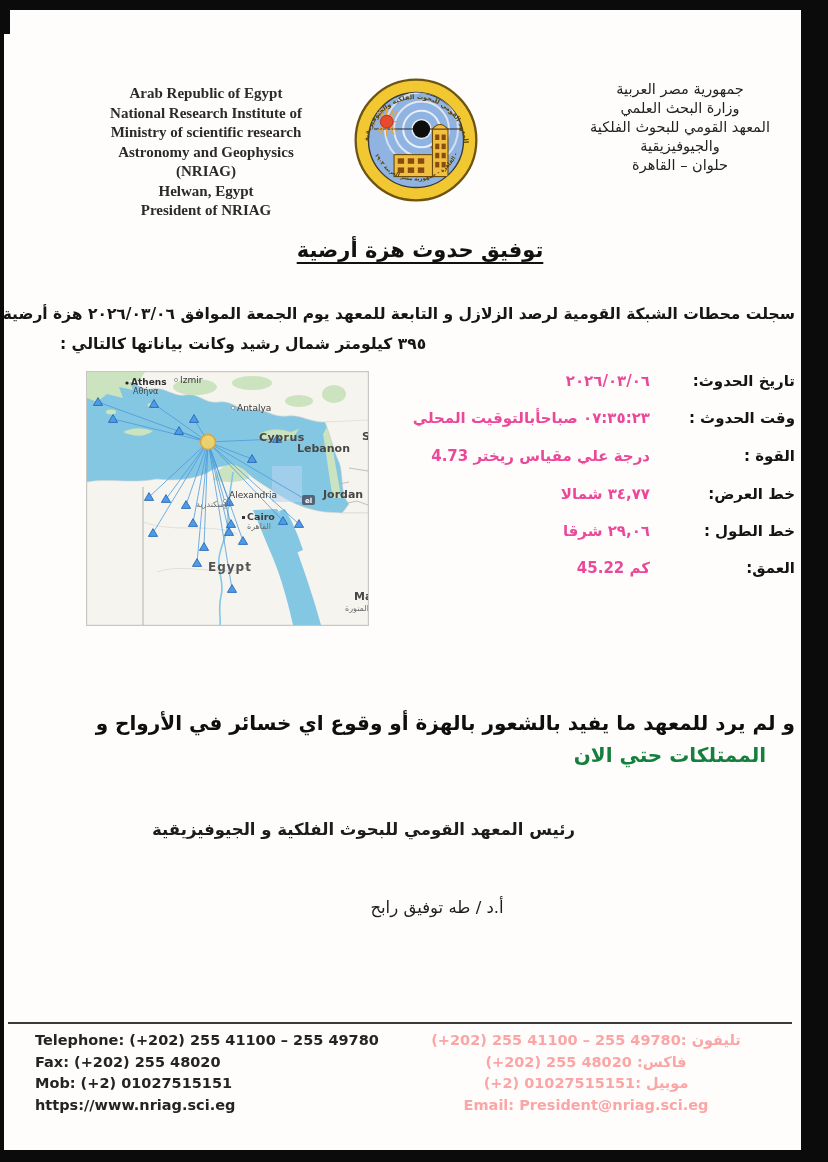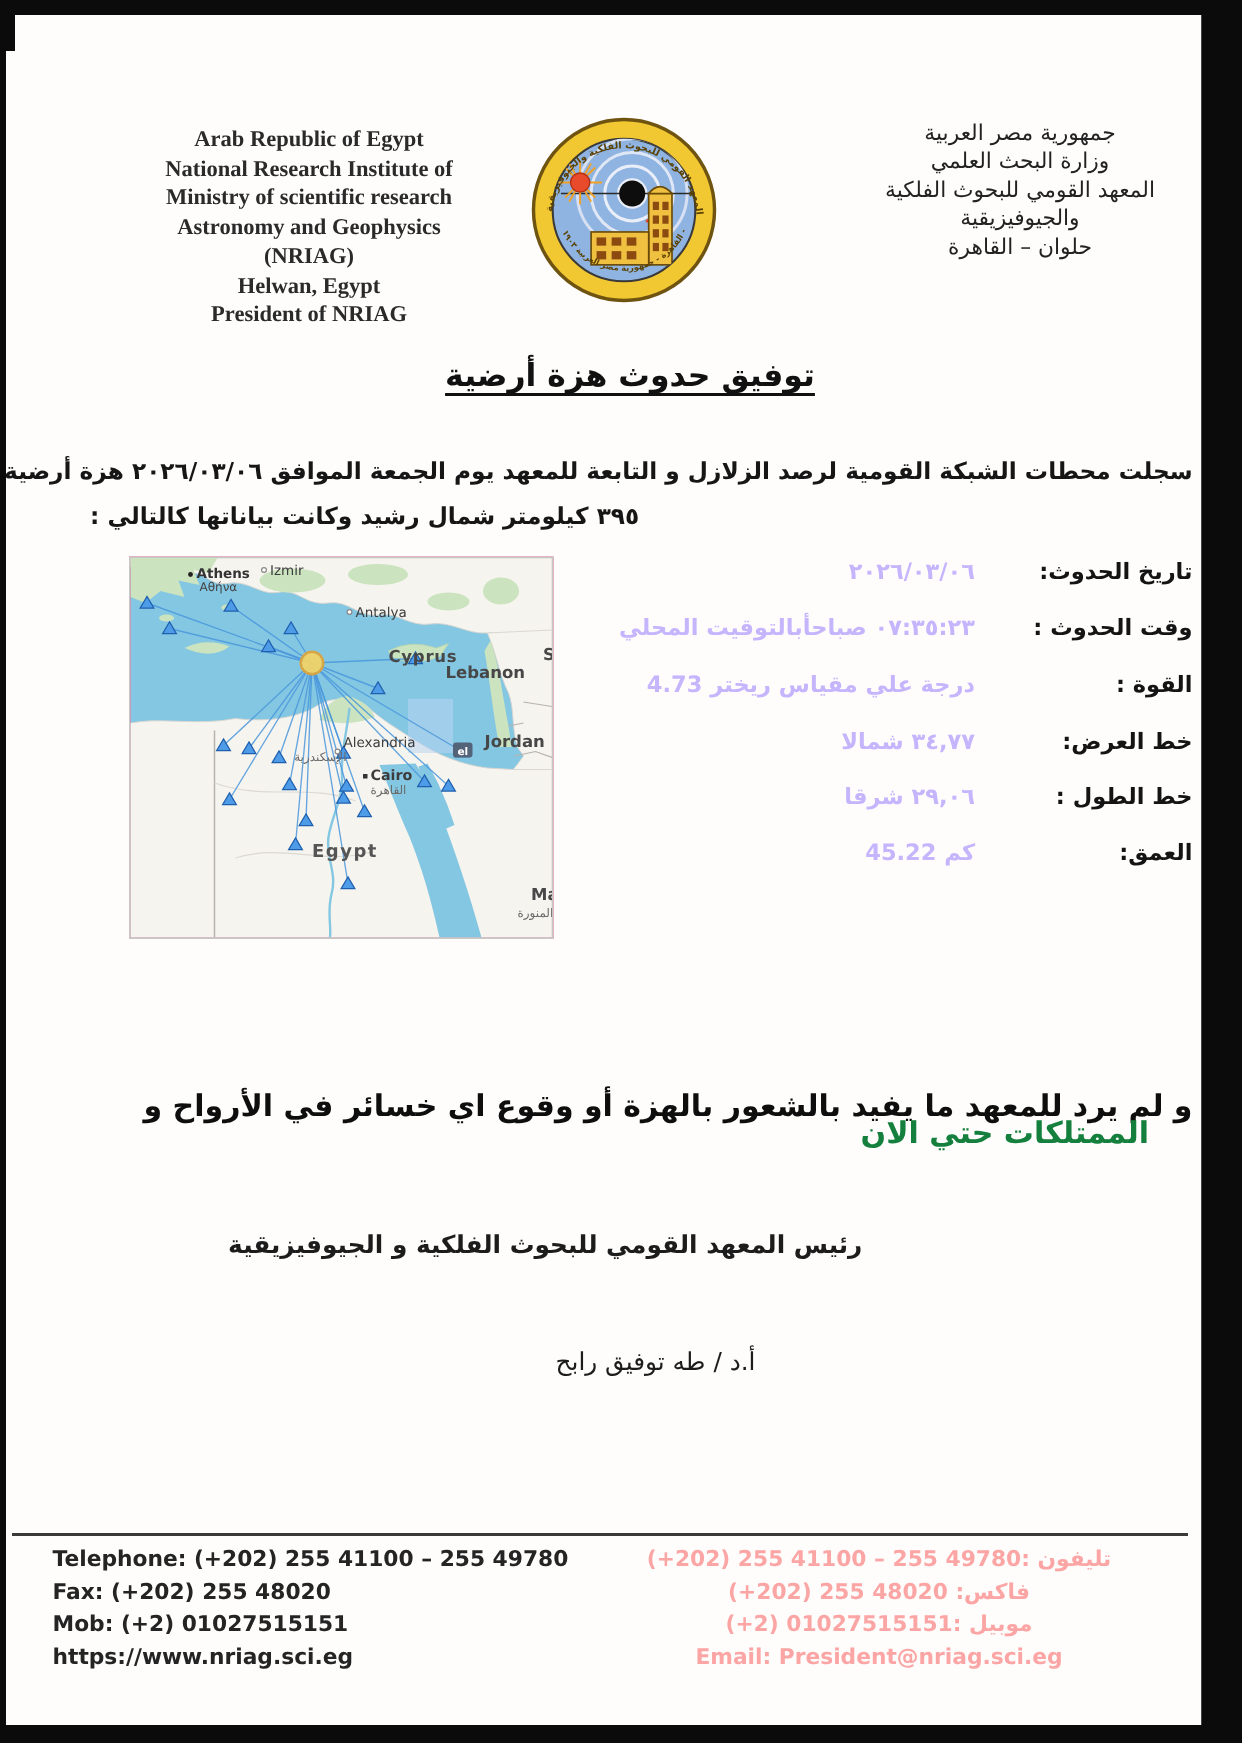--- a/index.html
+++ b/index.html
@@ -24,28 +24,28 @@
   .doc-title span{text-decoration:underline;text-decoration-thickness:2px;text-underline-offset:5px;}
   
   .intro1{left:35px;top:305px;width:760px;direction:rtl;text-align:right;white-space:nowrap;
     font-size:15.5px;font-weight:bold;color:#161616;}
   .intro2{left:60px;top:335px;width:735px;direction:rtl;text-align:left;white-space:nowrap;
     font-size:15.5px;font-weight:bold;color:#161616;}
   
   .ev-row{left:400px;width:395px;height:26px;direction:rtl;display:flex;}
   .ev-label{width:115px;text-align:right;font-size:15px;font-weight:bold;color:#141414;direction:rtl;white-space:nowrap;}
   .ev-value{flex:1;direction:ltr;text-align:right;padding-left:0;padding-right:0;margin-left:0;
-    font-size:15px;font-weight:bold;color:#c4b5fd;white-space:nowrap;padding-inline-start:0;}
+    font-size:15px;font-weight:bold;color:#ec4899;white-space:nowrap;padding-inline-start:0;}
   .ev-value-inner{display:inline-block;margin-right:30px;}
   
-  .map-box{left:86px;top:371px;width:281px;height:253px;border:1px solid #c9c7c2;box-sizing:content-box;background:#ec4899;}
+  .map-box{left:86px;top:371px;width:281px;height:253px;border:1px solid #c9c7c2;box-sizing:content-box;background:#86efac;}
   .map-box svg{display:block;}
   
   .stmt1{left:0px;top:711px;width:795px;direction:rtl;text-align:right;white-space:nowrap;
-    font-size:20px;font-weight:bold;color:#0e0e0e;margin-top:14px;}
+    font-size:20px;font-weight:bold;color:#0e0e0e;}
   .stmt2{left:0px;top:743px;width:766px;direction:rtl;text-align:right;white-space:nowrap;
     font-size:20px;font-weight:bold;color:#15803d;}
   
   .sig-pos{left:150px;top:820px;width:427px;text-align:center;direction:rtl;
     font-size:16.5px;font-weight:700;color:#1c1c1c;}
   .sig-name{left:287px;top:898px;width:300px;text-align:center;direction:rtl;
     font-size:16.5px;font-weight:500;color:#1c1c1c;}
   
   .footer-rule{left:8px;top:1022px;width:784px;height:2px;background:#3a3a3a;}
   .footer-left{left:35px;top:1030px;width:380px;text-align:left;

